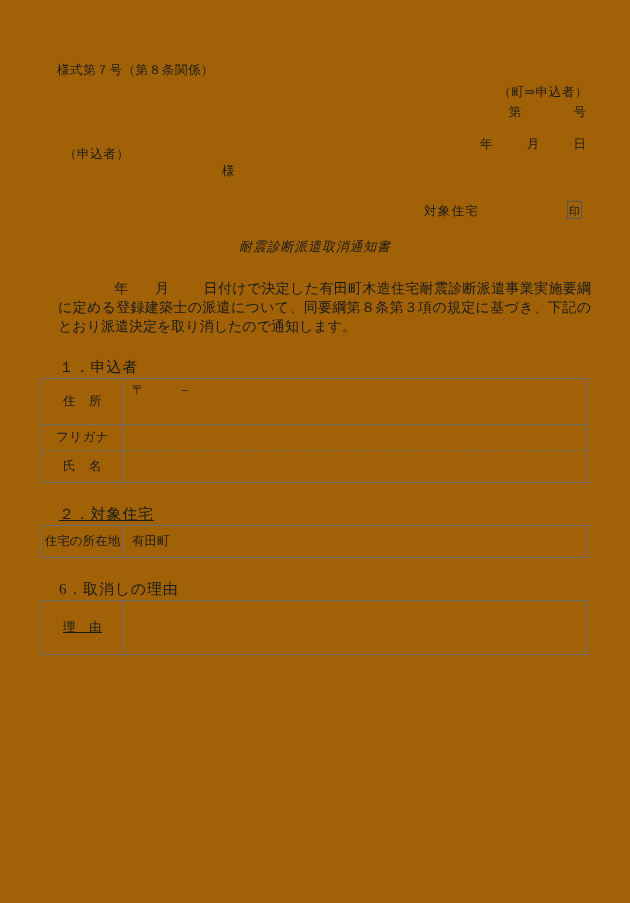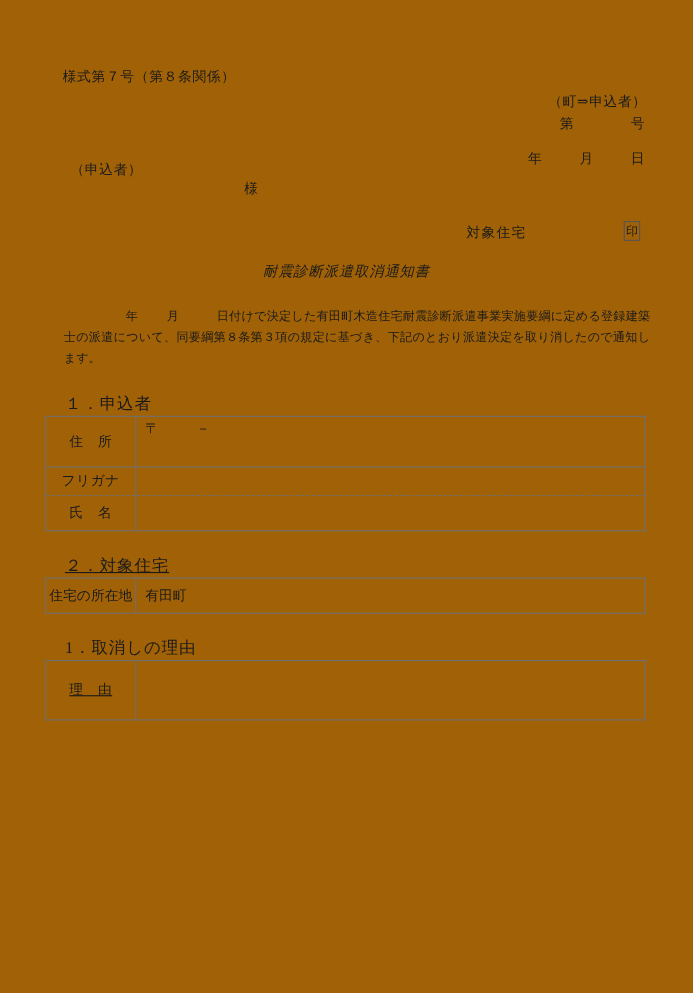--- a/index.html
+++ b/index.html
@@ -105,21 +105,21 @@
     letter-spacing: 0.8px;
     font-style: italic;
   }
 
   
   .body-text {
     position: absolute;
     left: 58px;
     top: 279px;
     width: 533px;
-    font-size: 11px;
+    font-size: 14px;
     line-height: 19px;
     text-align: justify;
     text-justify: inter-character;
   }
   .body-text .indent-lead { display: inline-block; width: 56px; }
   .body-text .blank-sm { display: inline-block; width: 26px; }
   .body-text .blank-md { display: inline-block; width: 34px; }
 
   
   .section-heading {
@@ -236,21 +236,21 @@
 
   <table class="tbl" id="table-target-house">
     <tbody>
         <tr>
       <td class="lbl-cell tight" style="height:32px">住宅の所在地</td>
       <td class="val-cell">有田町</td>
     </tr>
   </tbody>
     </table>
 
-  <div class="section-heading" id="heading-reason">1．取消しの理由</div>
+  <div class="section-heading" id="heading-reason">6．取消しの理由</div>
 
   <table class="tbl" id="table-reason">
     <tbody>
         <tr>
       <td class="lbl-cell" style="height:54px">理　由</td>
       <td class="val-cell"></td>
     </tr>
   </tbody>
     </table>
 

